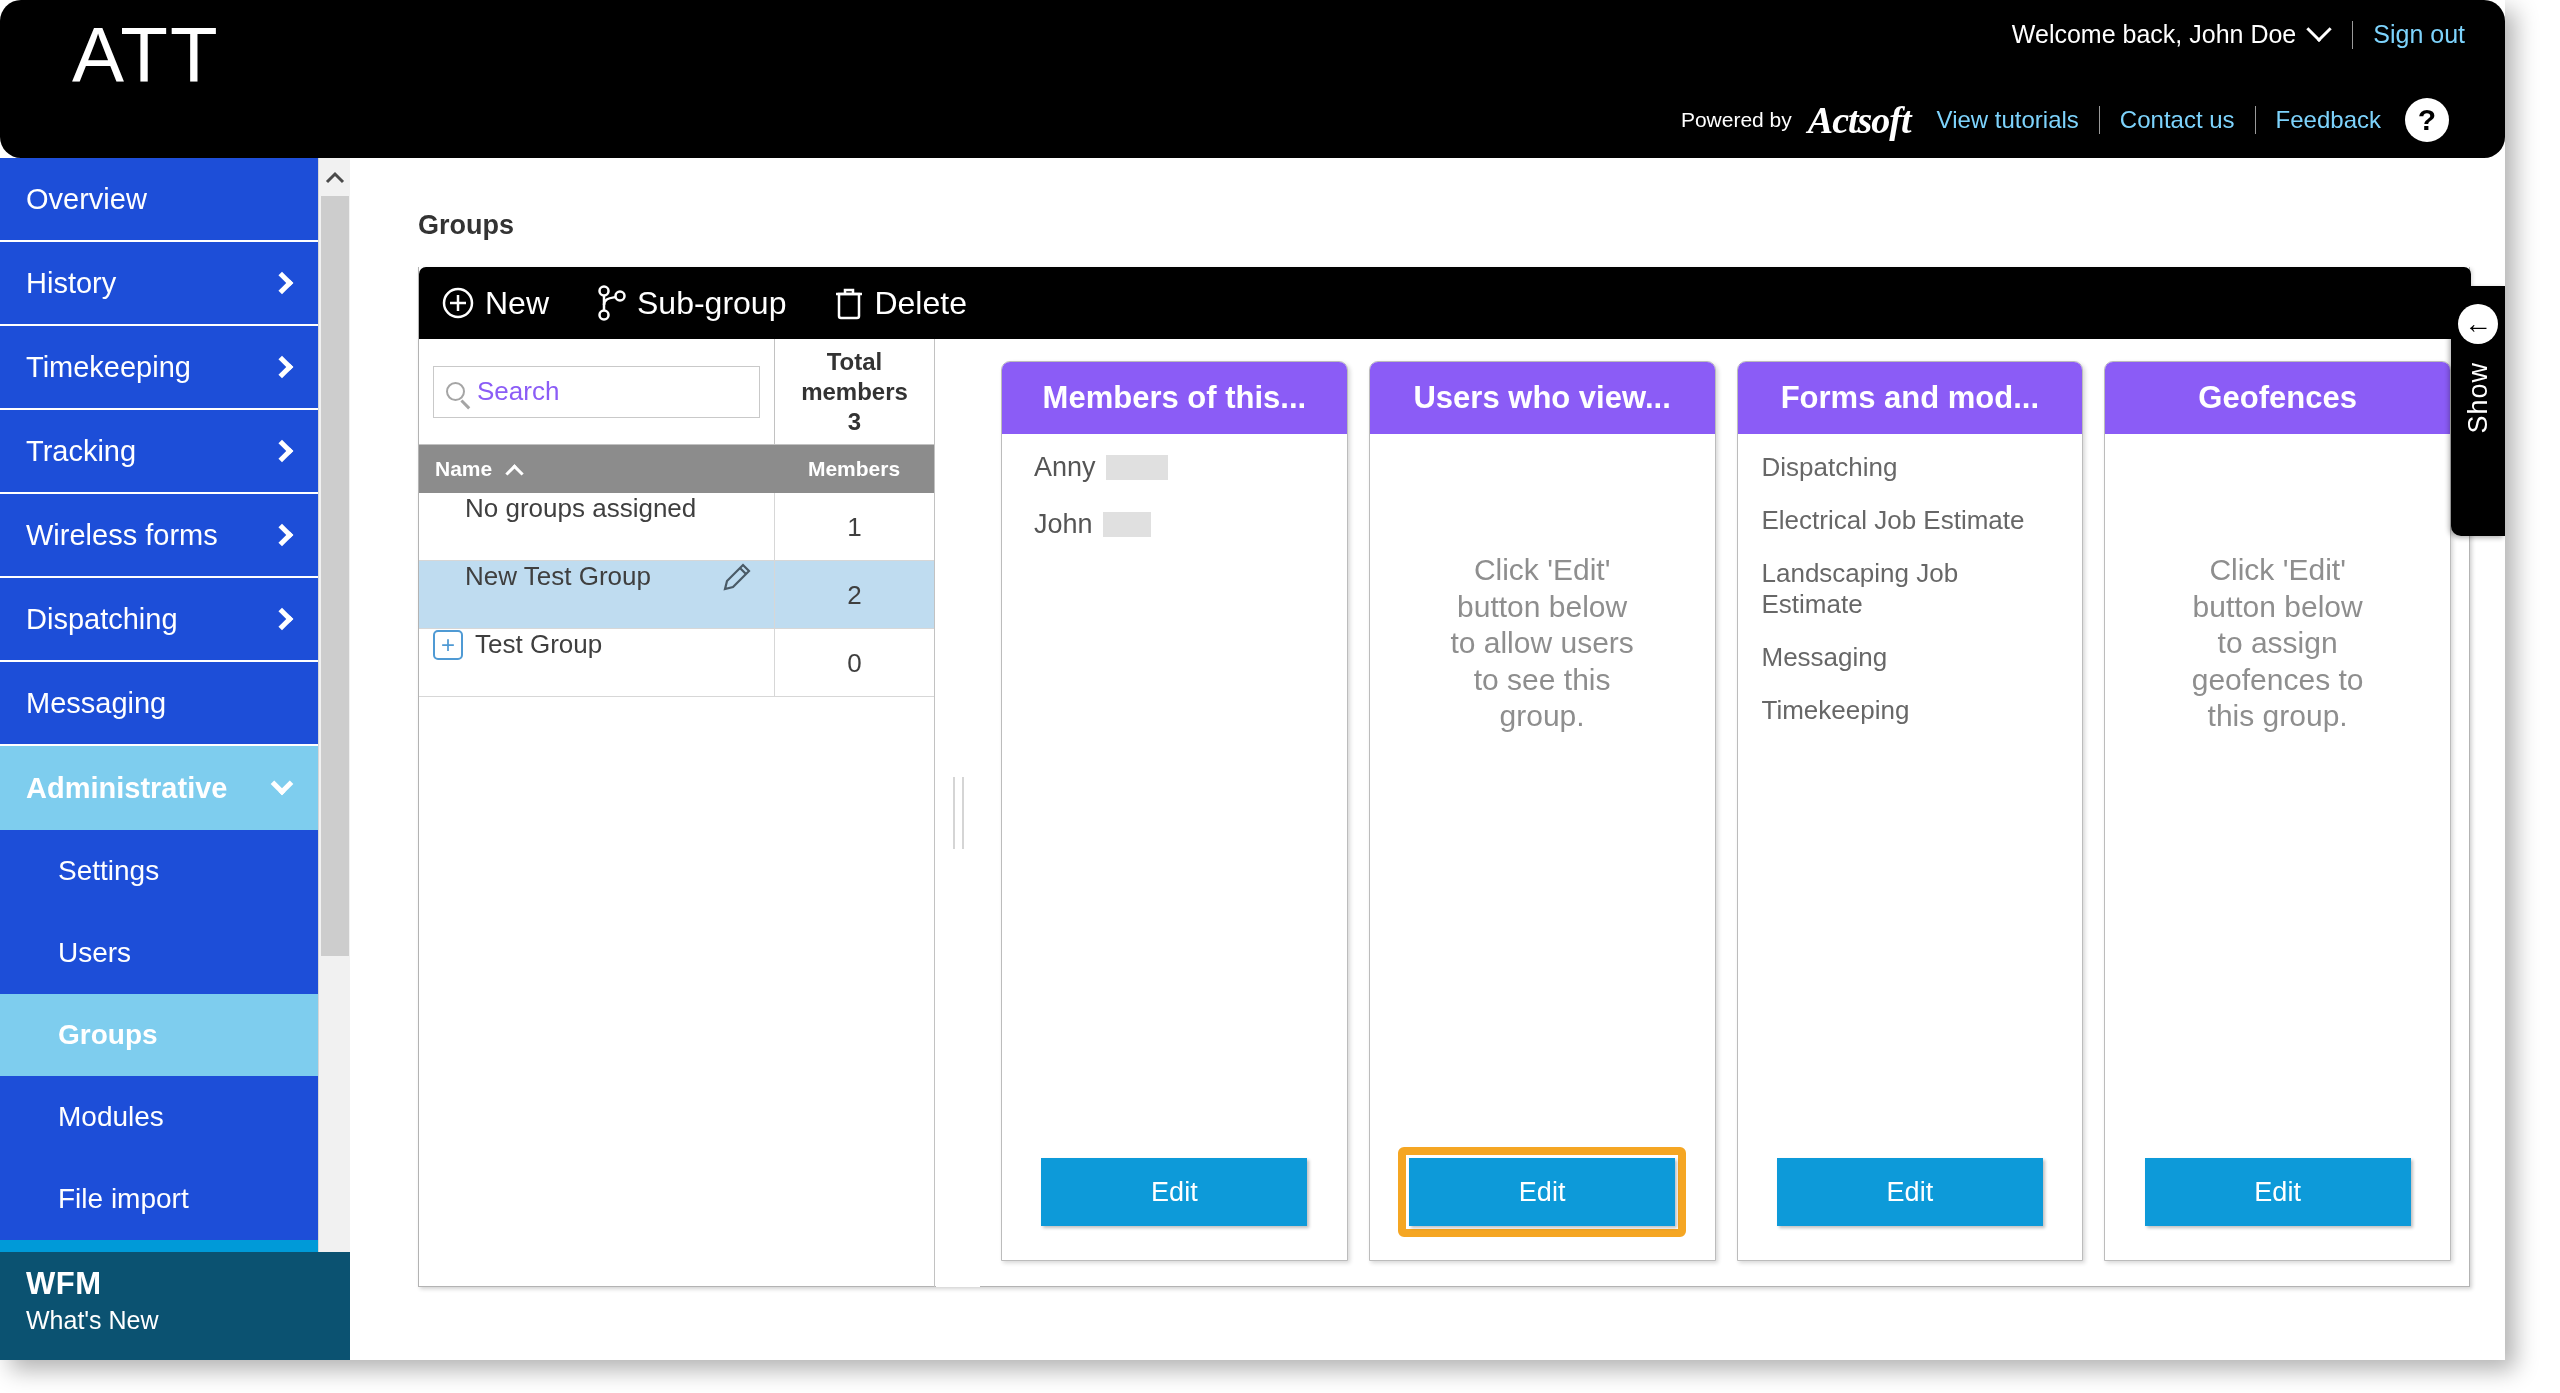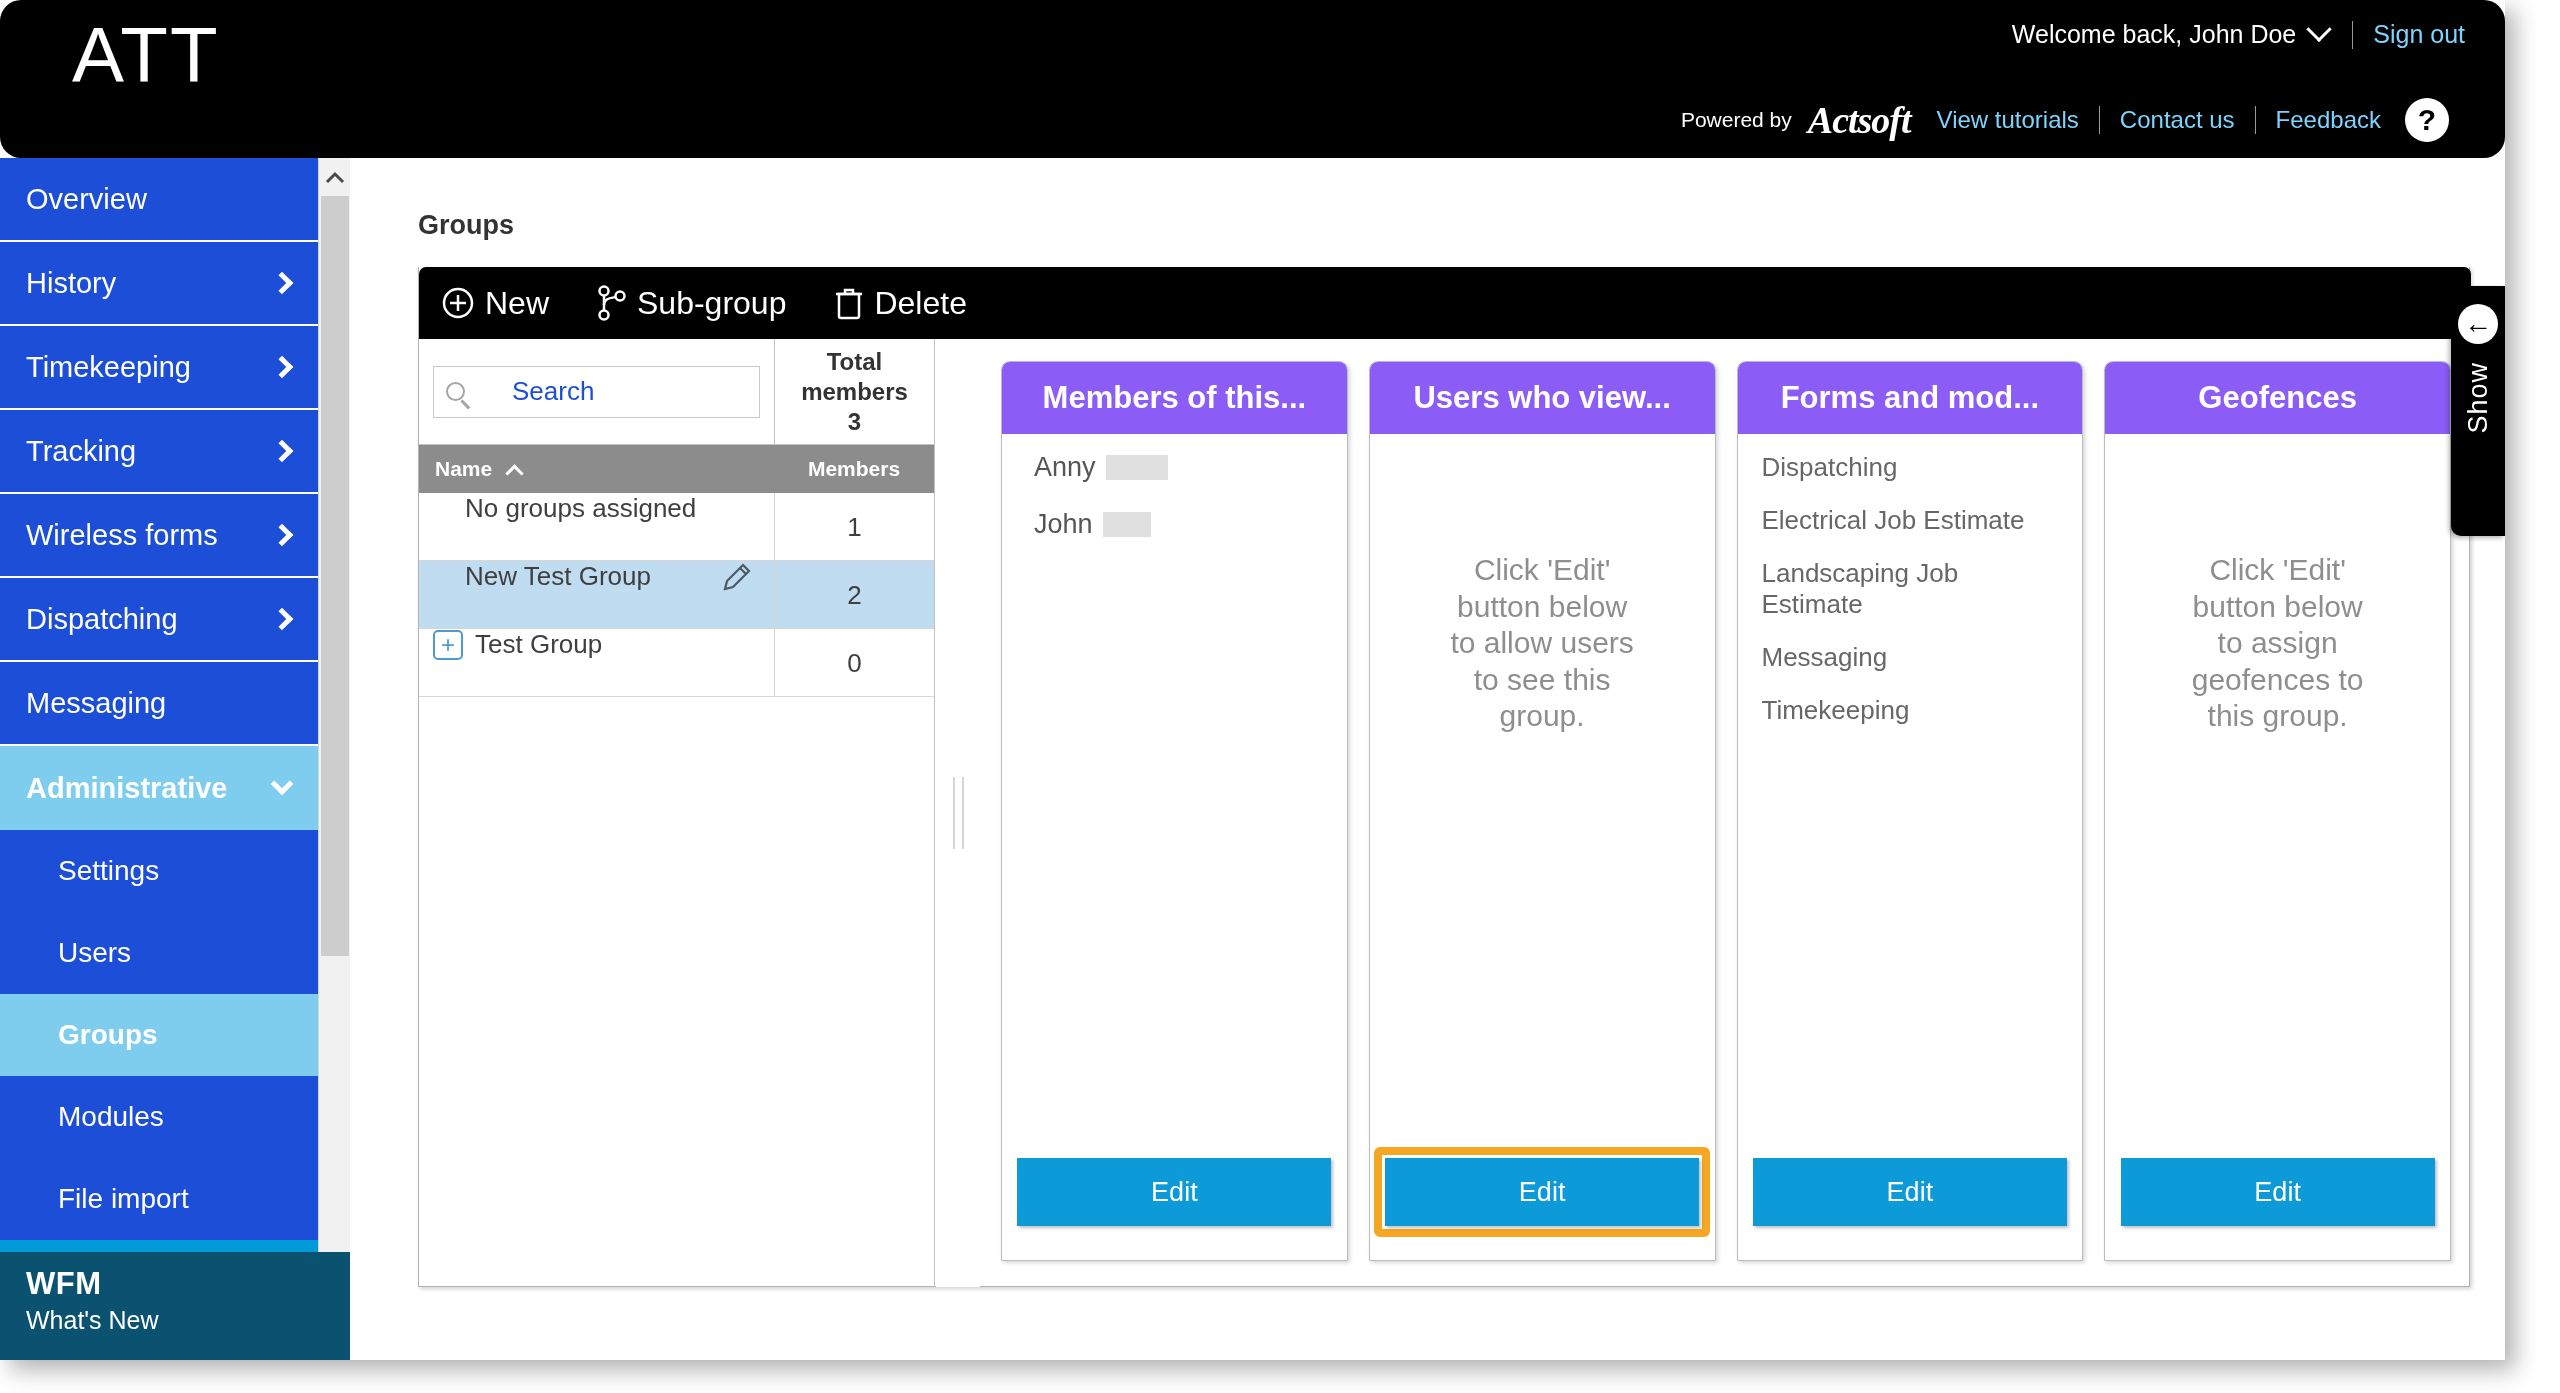--- a/index.html
+++ b/index.html
@@ -190,21 +190,21 @@
   .mag {
     width: 19px; height: 19px; border-radius:50%;
     border: 2.5px solid #a5a5a5;
     position: relative; margin-right: 12px; flex:none;
   }
   .mag:after {
     content:""; position:absolute; right:-8px; bottom:-6px;
     width: 11px; height: 2.5px; background:#a5a5a5;
     transform: rotate(45deg);
   }
-  .search-ph { color:#1d4ed8; font-size: 26px; margin-left: 35px; }
+  .search-ph { color:#8b5cf6; font-size: 26px; }
   .totals {
     width: 160px; border-left: 1px solid #c2c2c2;
     display:flex; flex-direction:column;
     align-items:center; justify-content:center;
     font-size: 24px; color:#333; font-weight:bold;
     line-height: 1.25; text-align:center;
   }
   .totals .cnt { font-weight: bold; }
   .thead {
     display:flex; height: 48px; background:#8c8c8c;
@@ -297,21 +297,21 @@
   }
   .redact { display:inline-block; height: 25px; background:#e0e0e0; margin-left:10px; }
   .mod-item {
     font-size: 26px; color:#676767; margin-bottom: 22px;
     padding-left: 4px;
   }
   .card-foot {
     height: 136px; display:flex; align-items:center; justify-content:center;
   }
   .edit-btn {
-    width: 314px; height: 68px;
+    width: 266px; height: 68px;
     background:#0d9ad9; color:#ffffff;
     font-size: 27px;
     display:flex; align-items:center; justify-content:center;
     border: none; cursor:pointer;
     box-shadow: 2px 2px 3px rgba(0,0,0,0.25);
   }
   .edit-wrap { padding: 0; }
   .edit-wrap.highlight {
     border: 8px solid #f5a623;
     border-radius: 6px;

